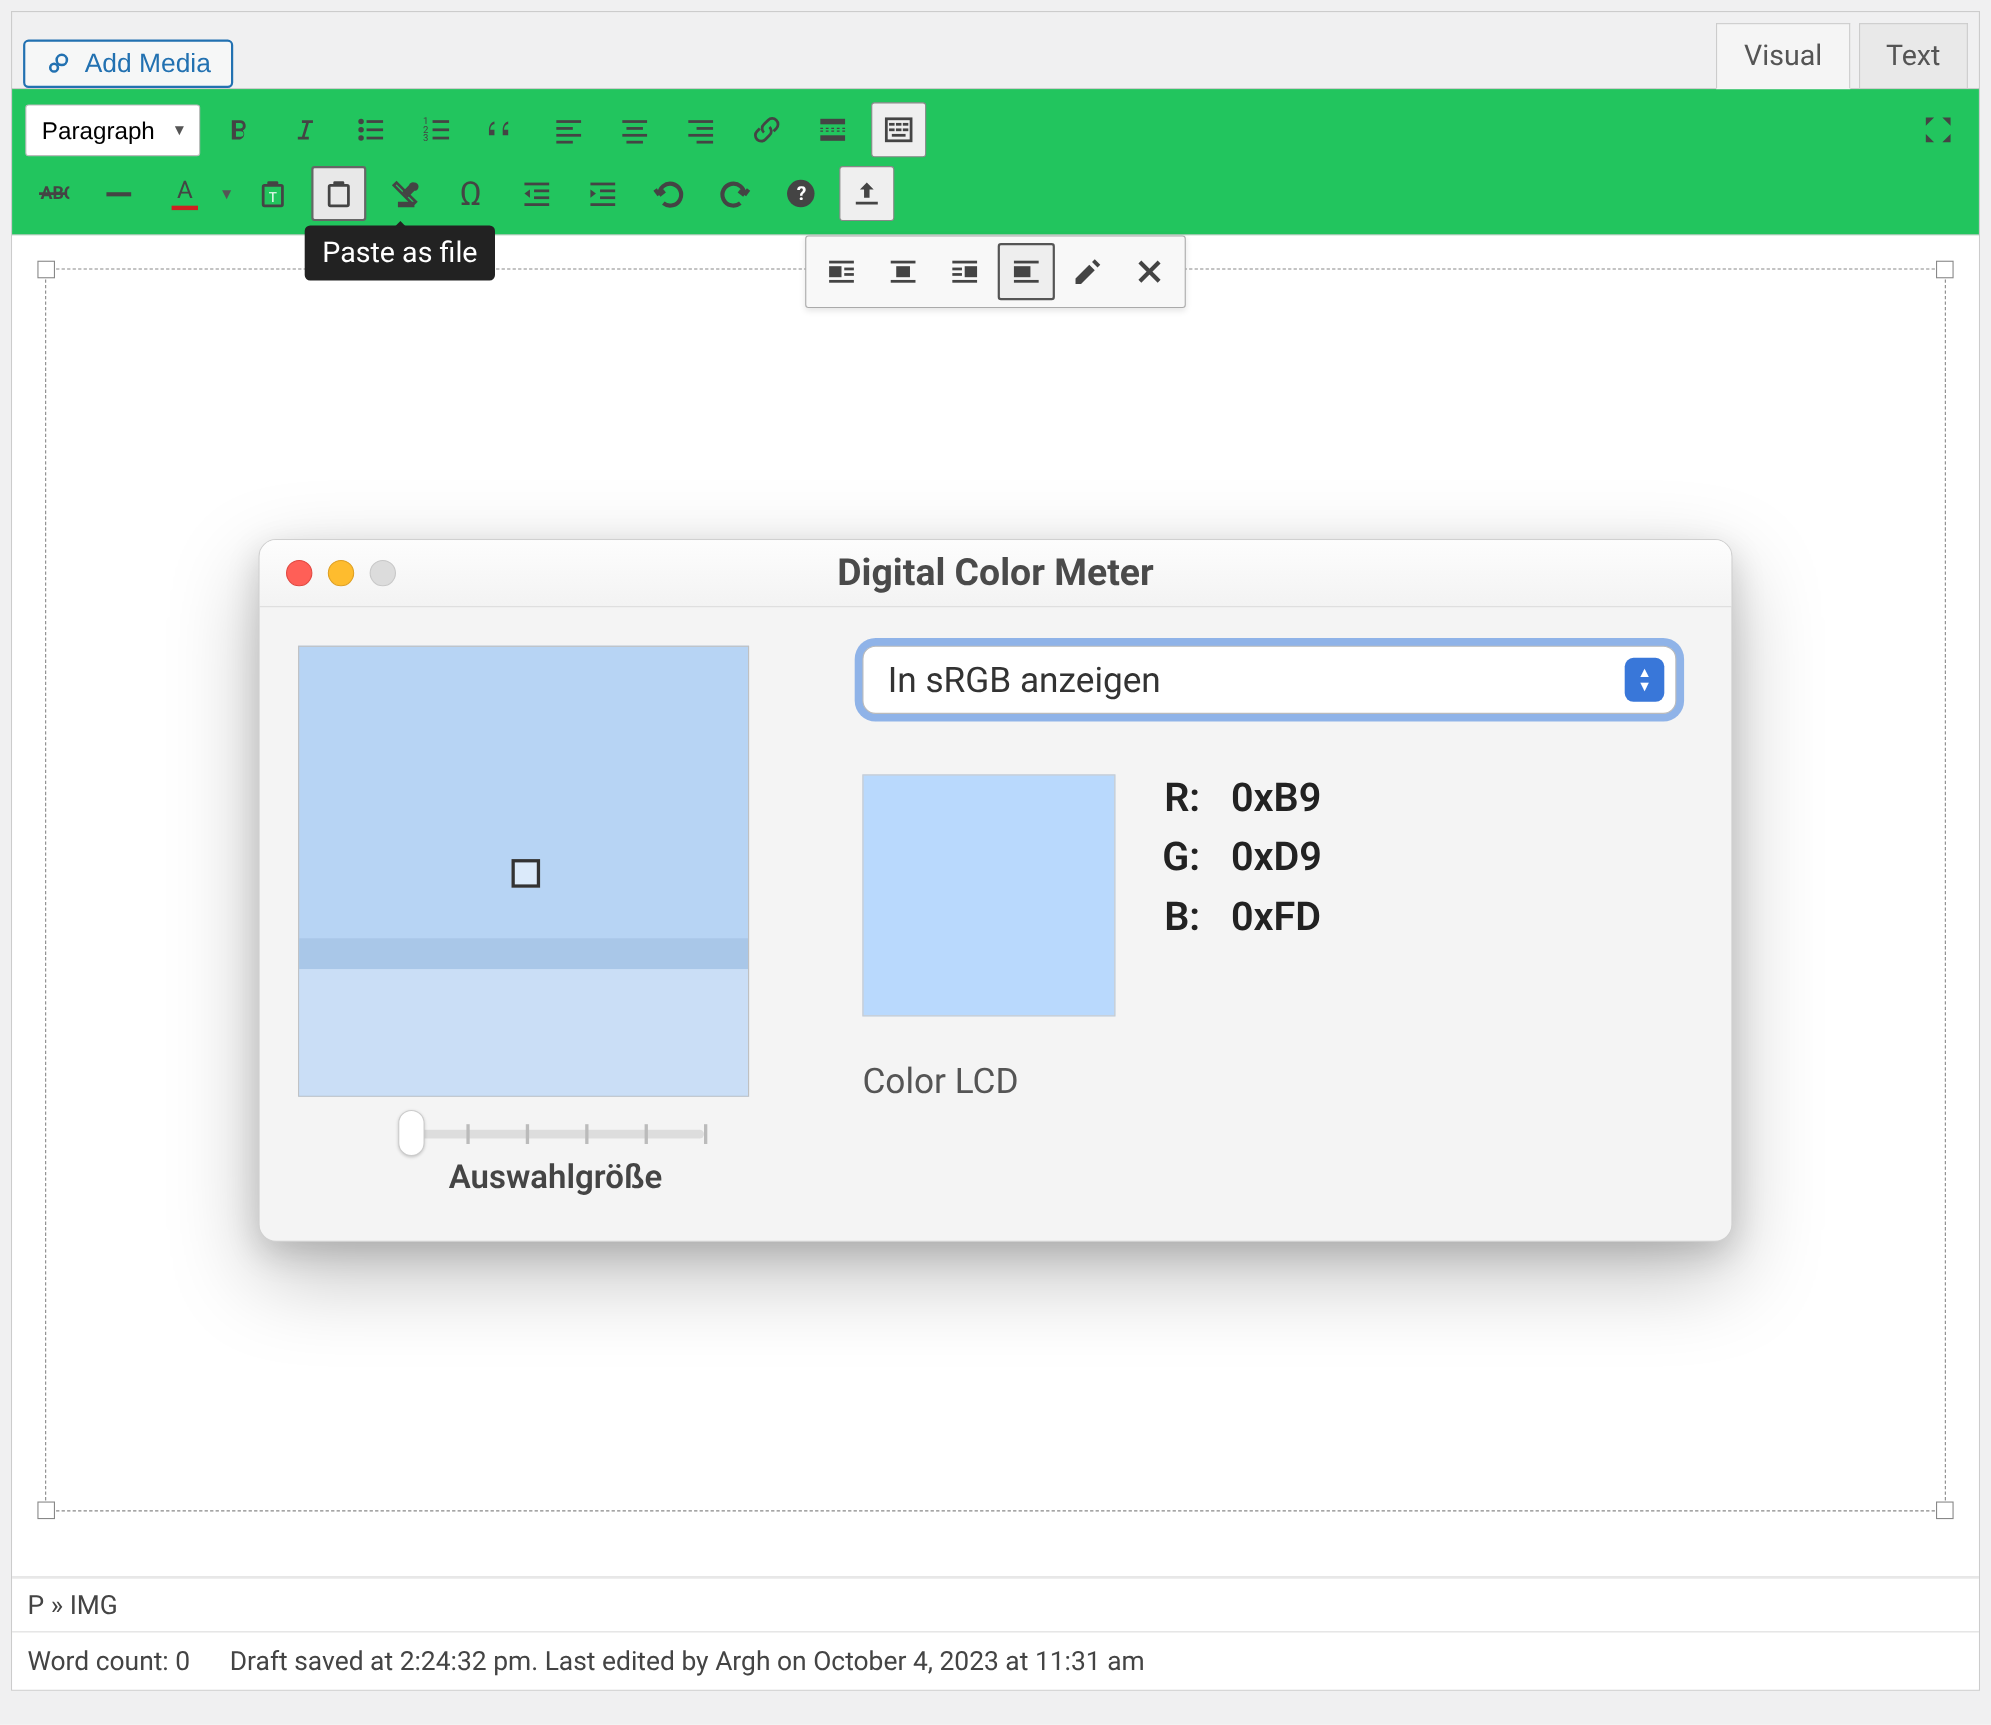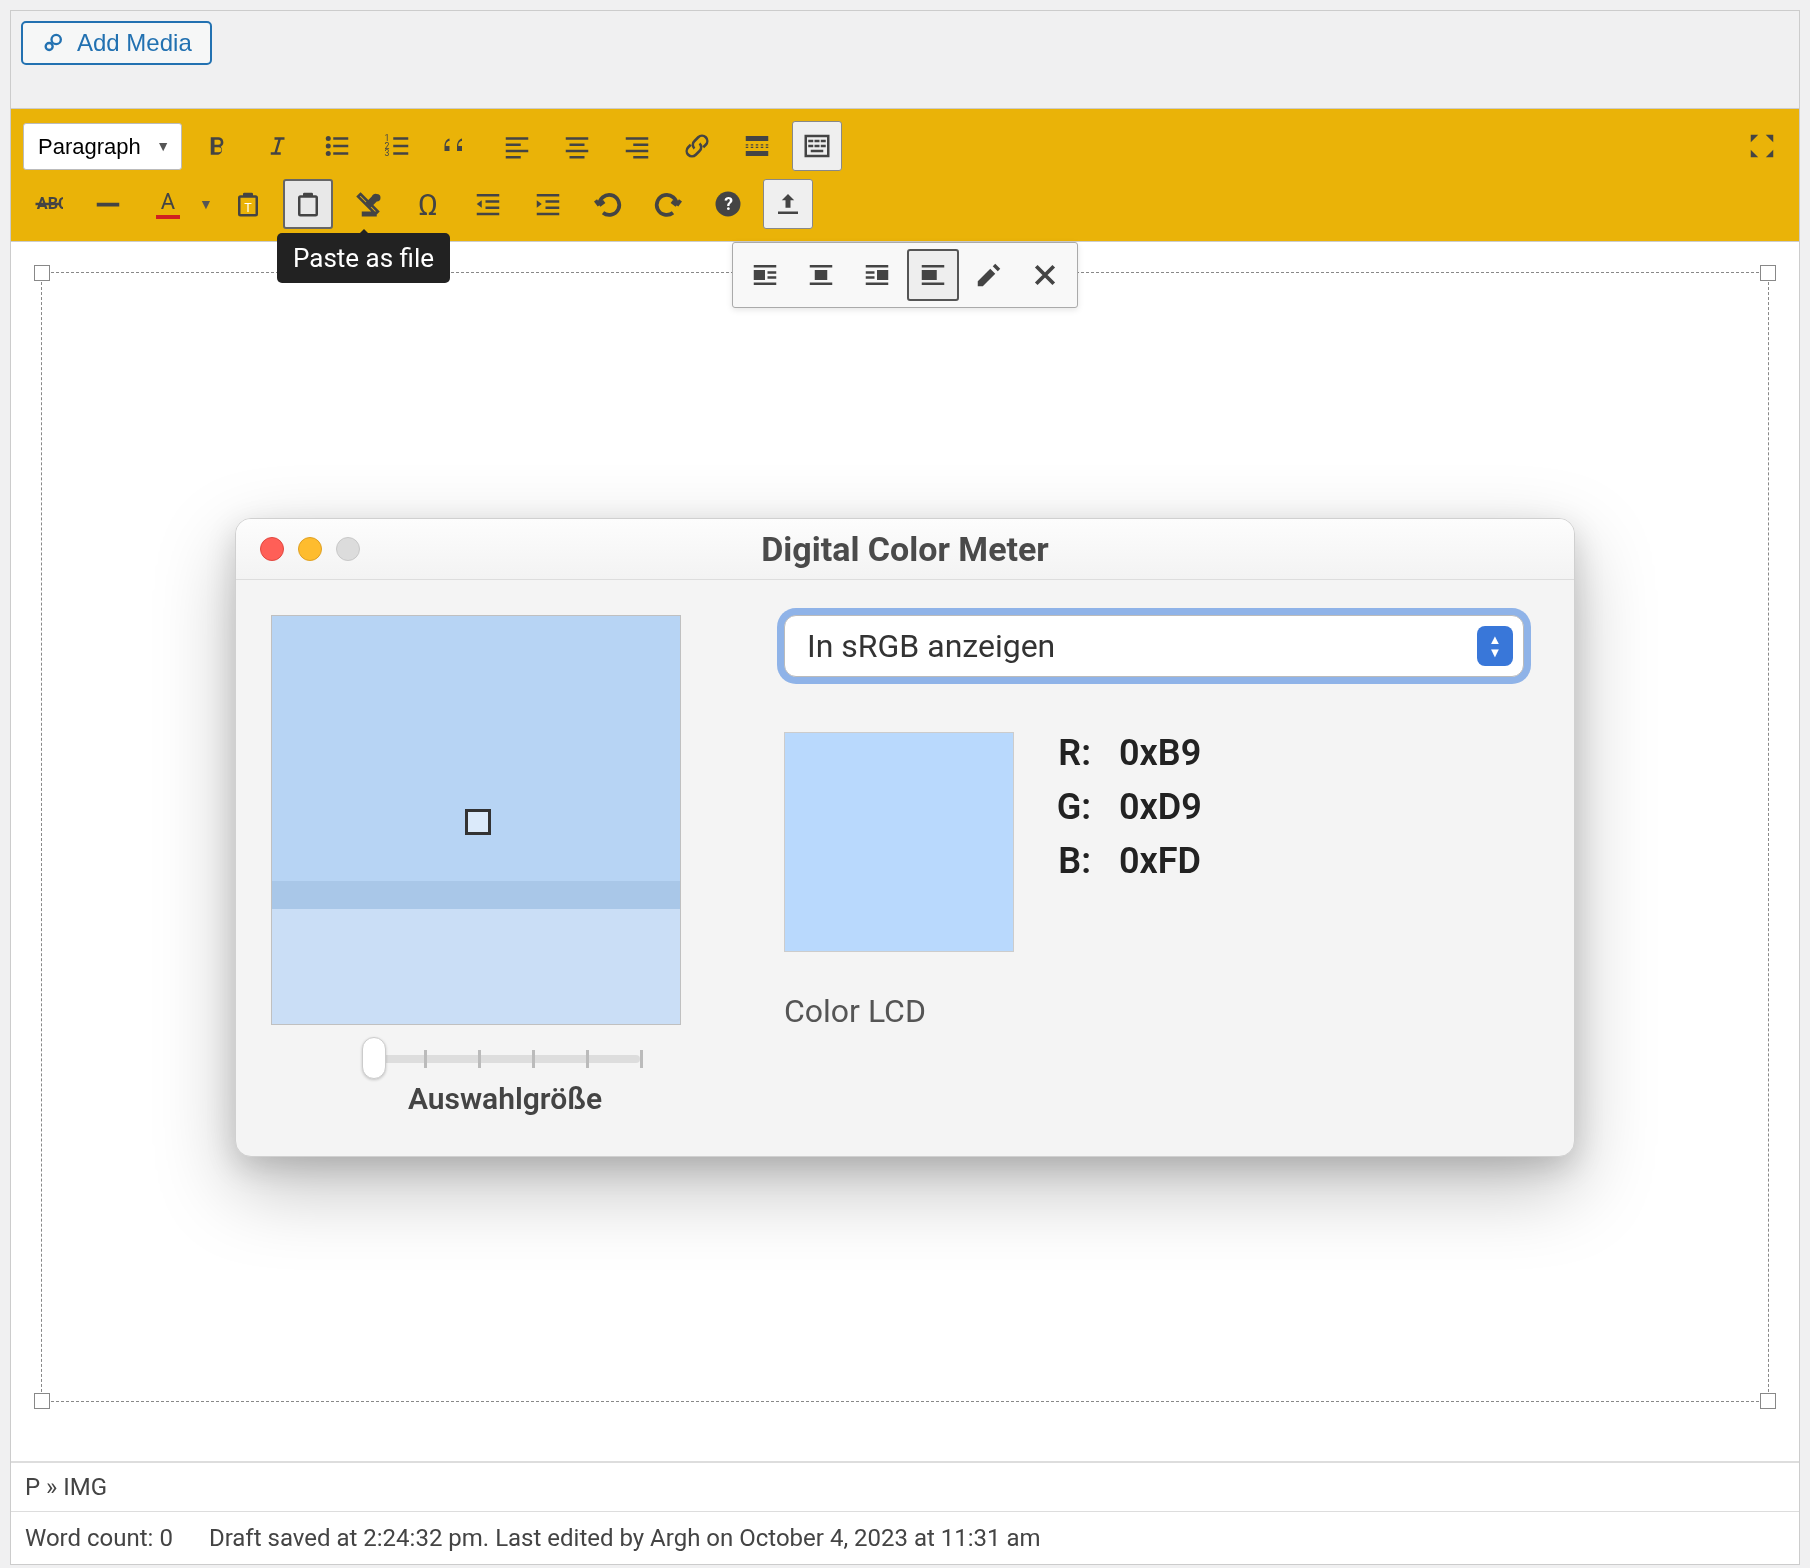--- a/index.html
+++ b/index.html
@@ -45,26 +45,25 @@
   border-bottom: none;
   cursor: pointer;
 }
 .tab.active {
   background: #f5f5f5;
   color: #555;
   border-bottom: 1px solid #f5f5f5;
   margin-bottom: -1px;
 }
 .toolbar-panel {
-  background: #eab308;
+  background: #22c55e;
   border: 1px solid #ccc;
   border-left: none;
   border-right: none;
   padding: 8px 12px;
-  margin-top: 43px;
 }
 .toolbar-row {
   display: flex;
   align-items: center;
   gap: 10px;
   padding: 4px 0;
   position: relative;
 }
 .format-select {
   border: 1px solid #bbb;
@@ -303,20 +302,24 @@
 <div class="editor-wrap">
   <div class="top-bar">
     <button class="add-media-btn">
       <svg viewBox="0 0 24 24">
           <path fill="#2271b1" d="M13 4a5 5 0 1 0 0 10 5 5 0 0 0 0-10zm0 2a3 3 0 1 1 0 6 3 3 0 0 1 0-6z"></path>
           <path fill="#2271b1" d="M7 11a4 4 0 1 0 0 8 4 4 0 0 0 0-8zm0 2a2 2 0 1 1 0 4 2 2 0 0 1 0-4z"></path>
         </svg>
       <span>Add Media</span>
     </button>
     <div class="spacer"></div>
+    <div class="tabs">
+      <div class="tab active">Visual</div>
+      <div class="tab">Text</div>
+    </div>
   </div>
 
   <div class="toolbar-panel">
     <div class="toolbar-row">
       <div class="select-wrap">
         <select class="format-select">
           <option>Paragraph</option>
         </select>
       </div>
       <div class="tbtn">

